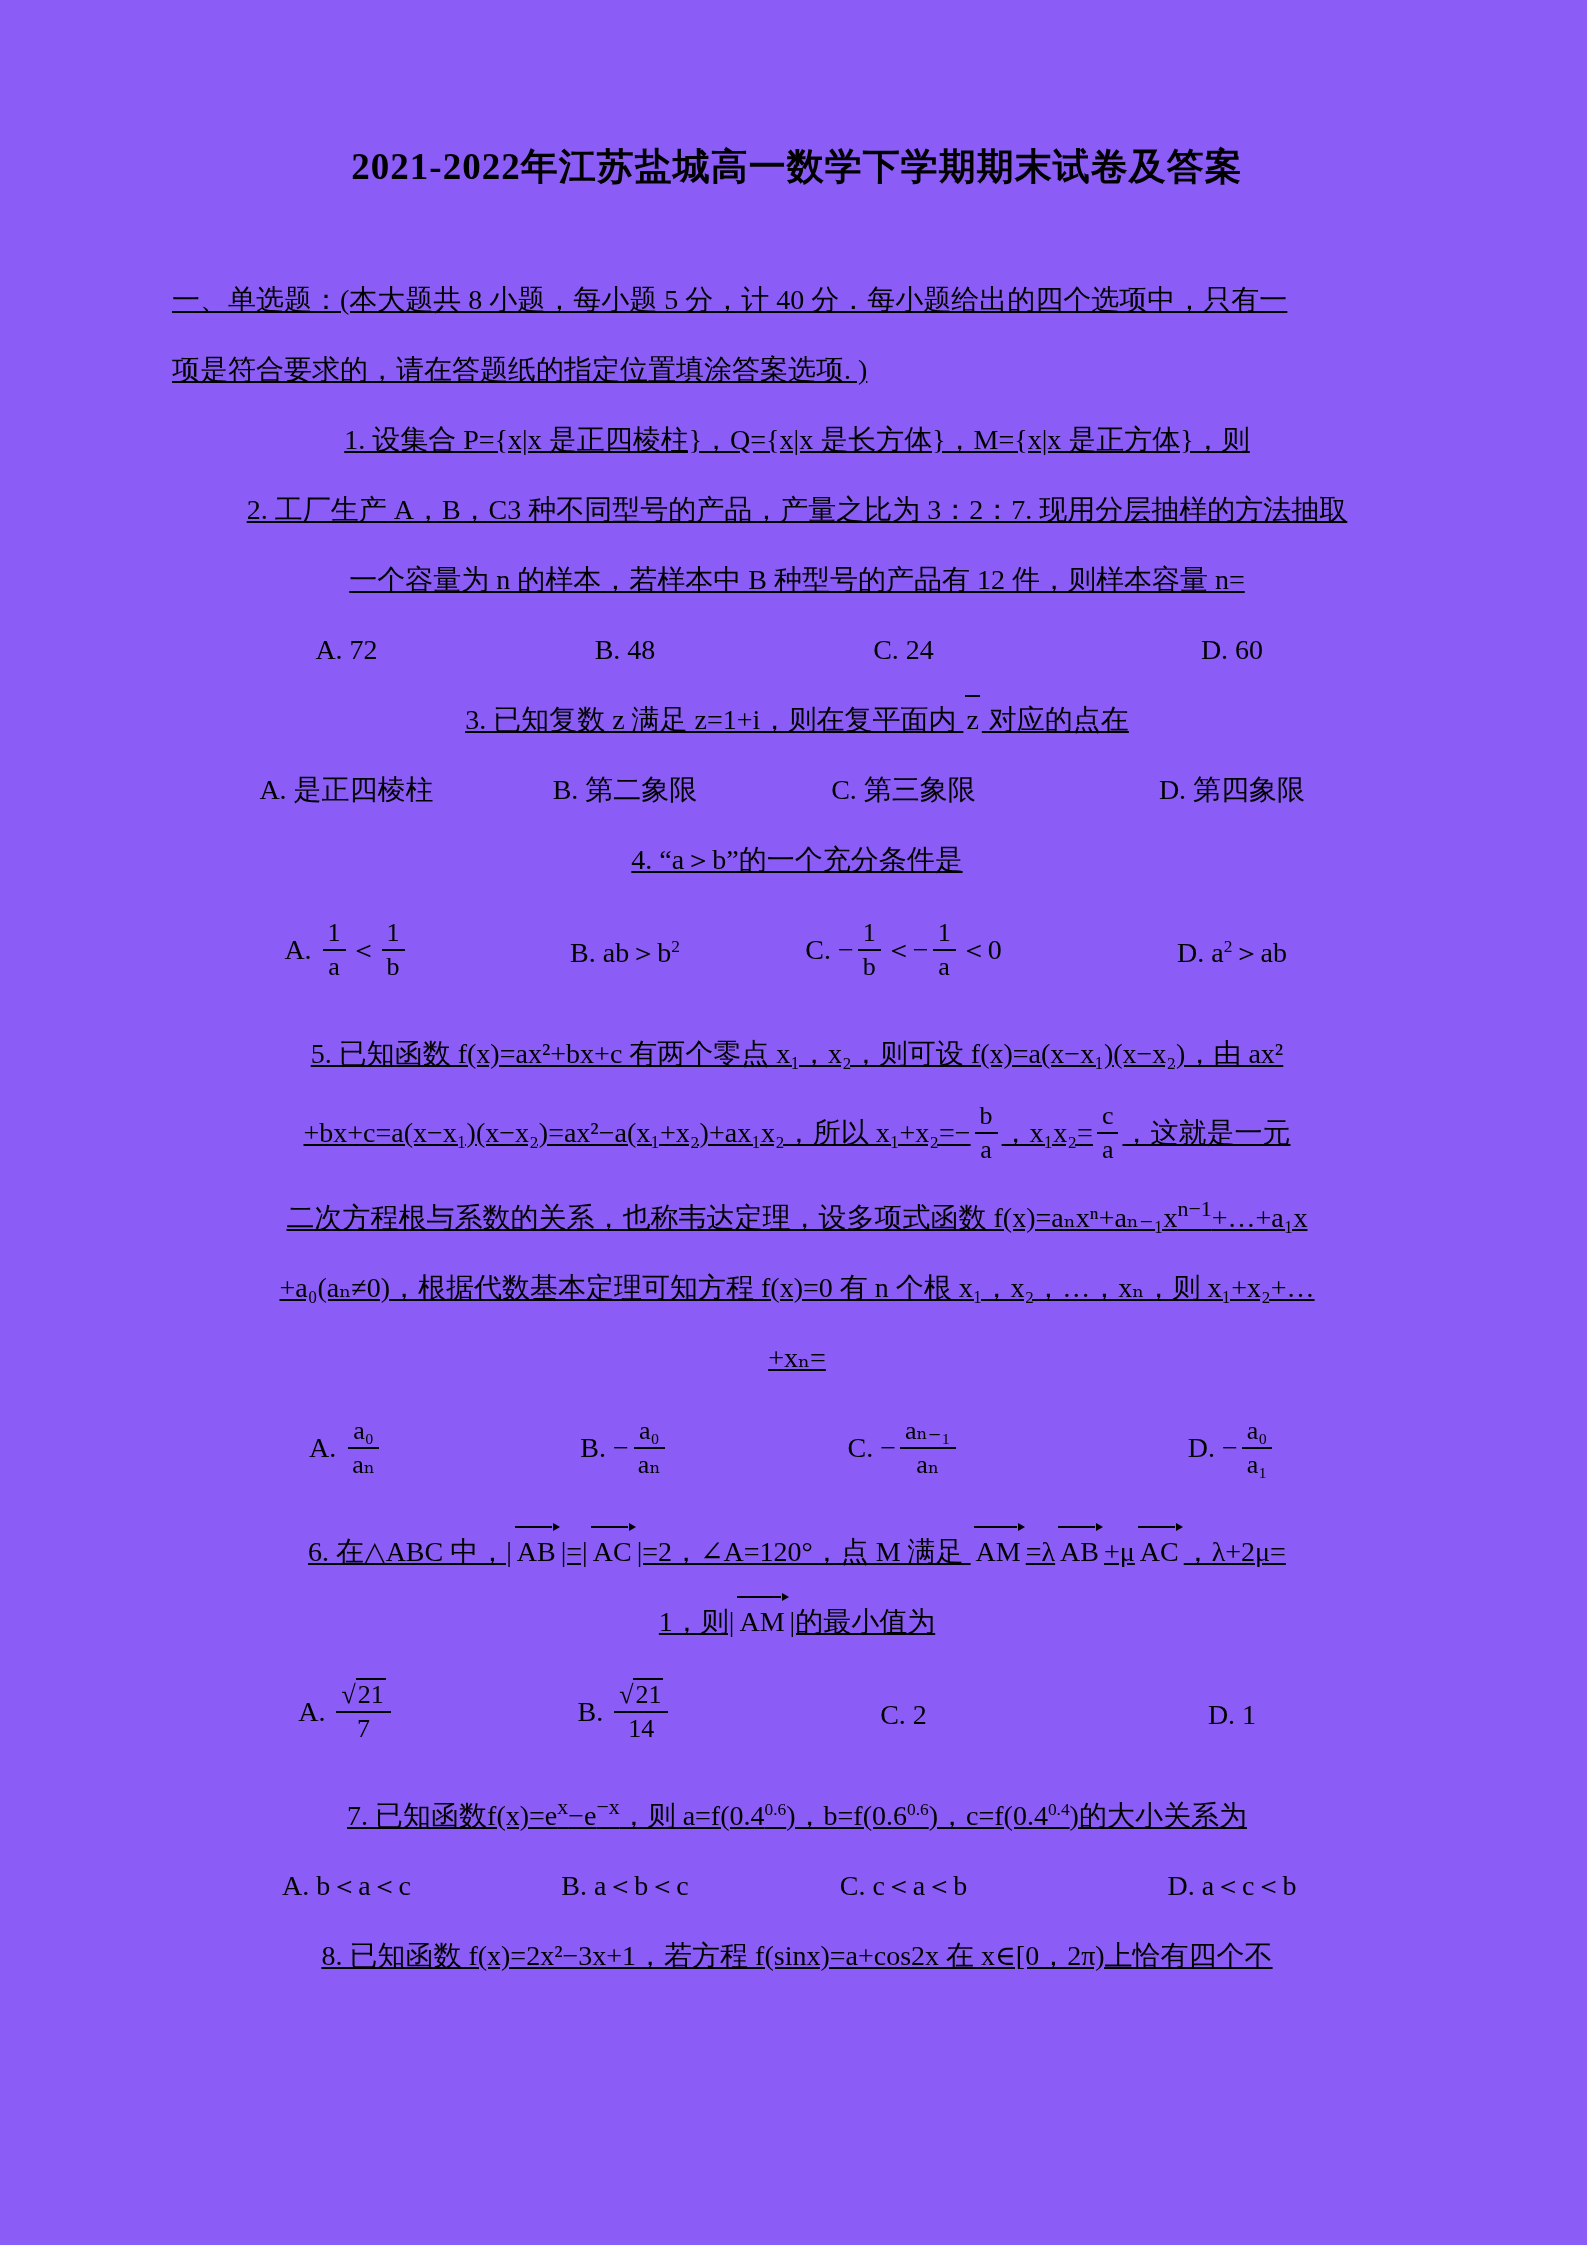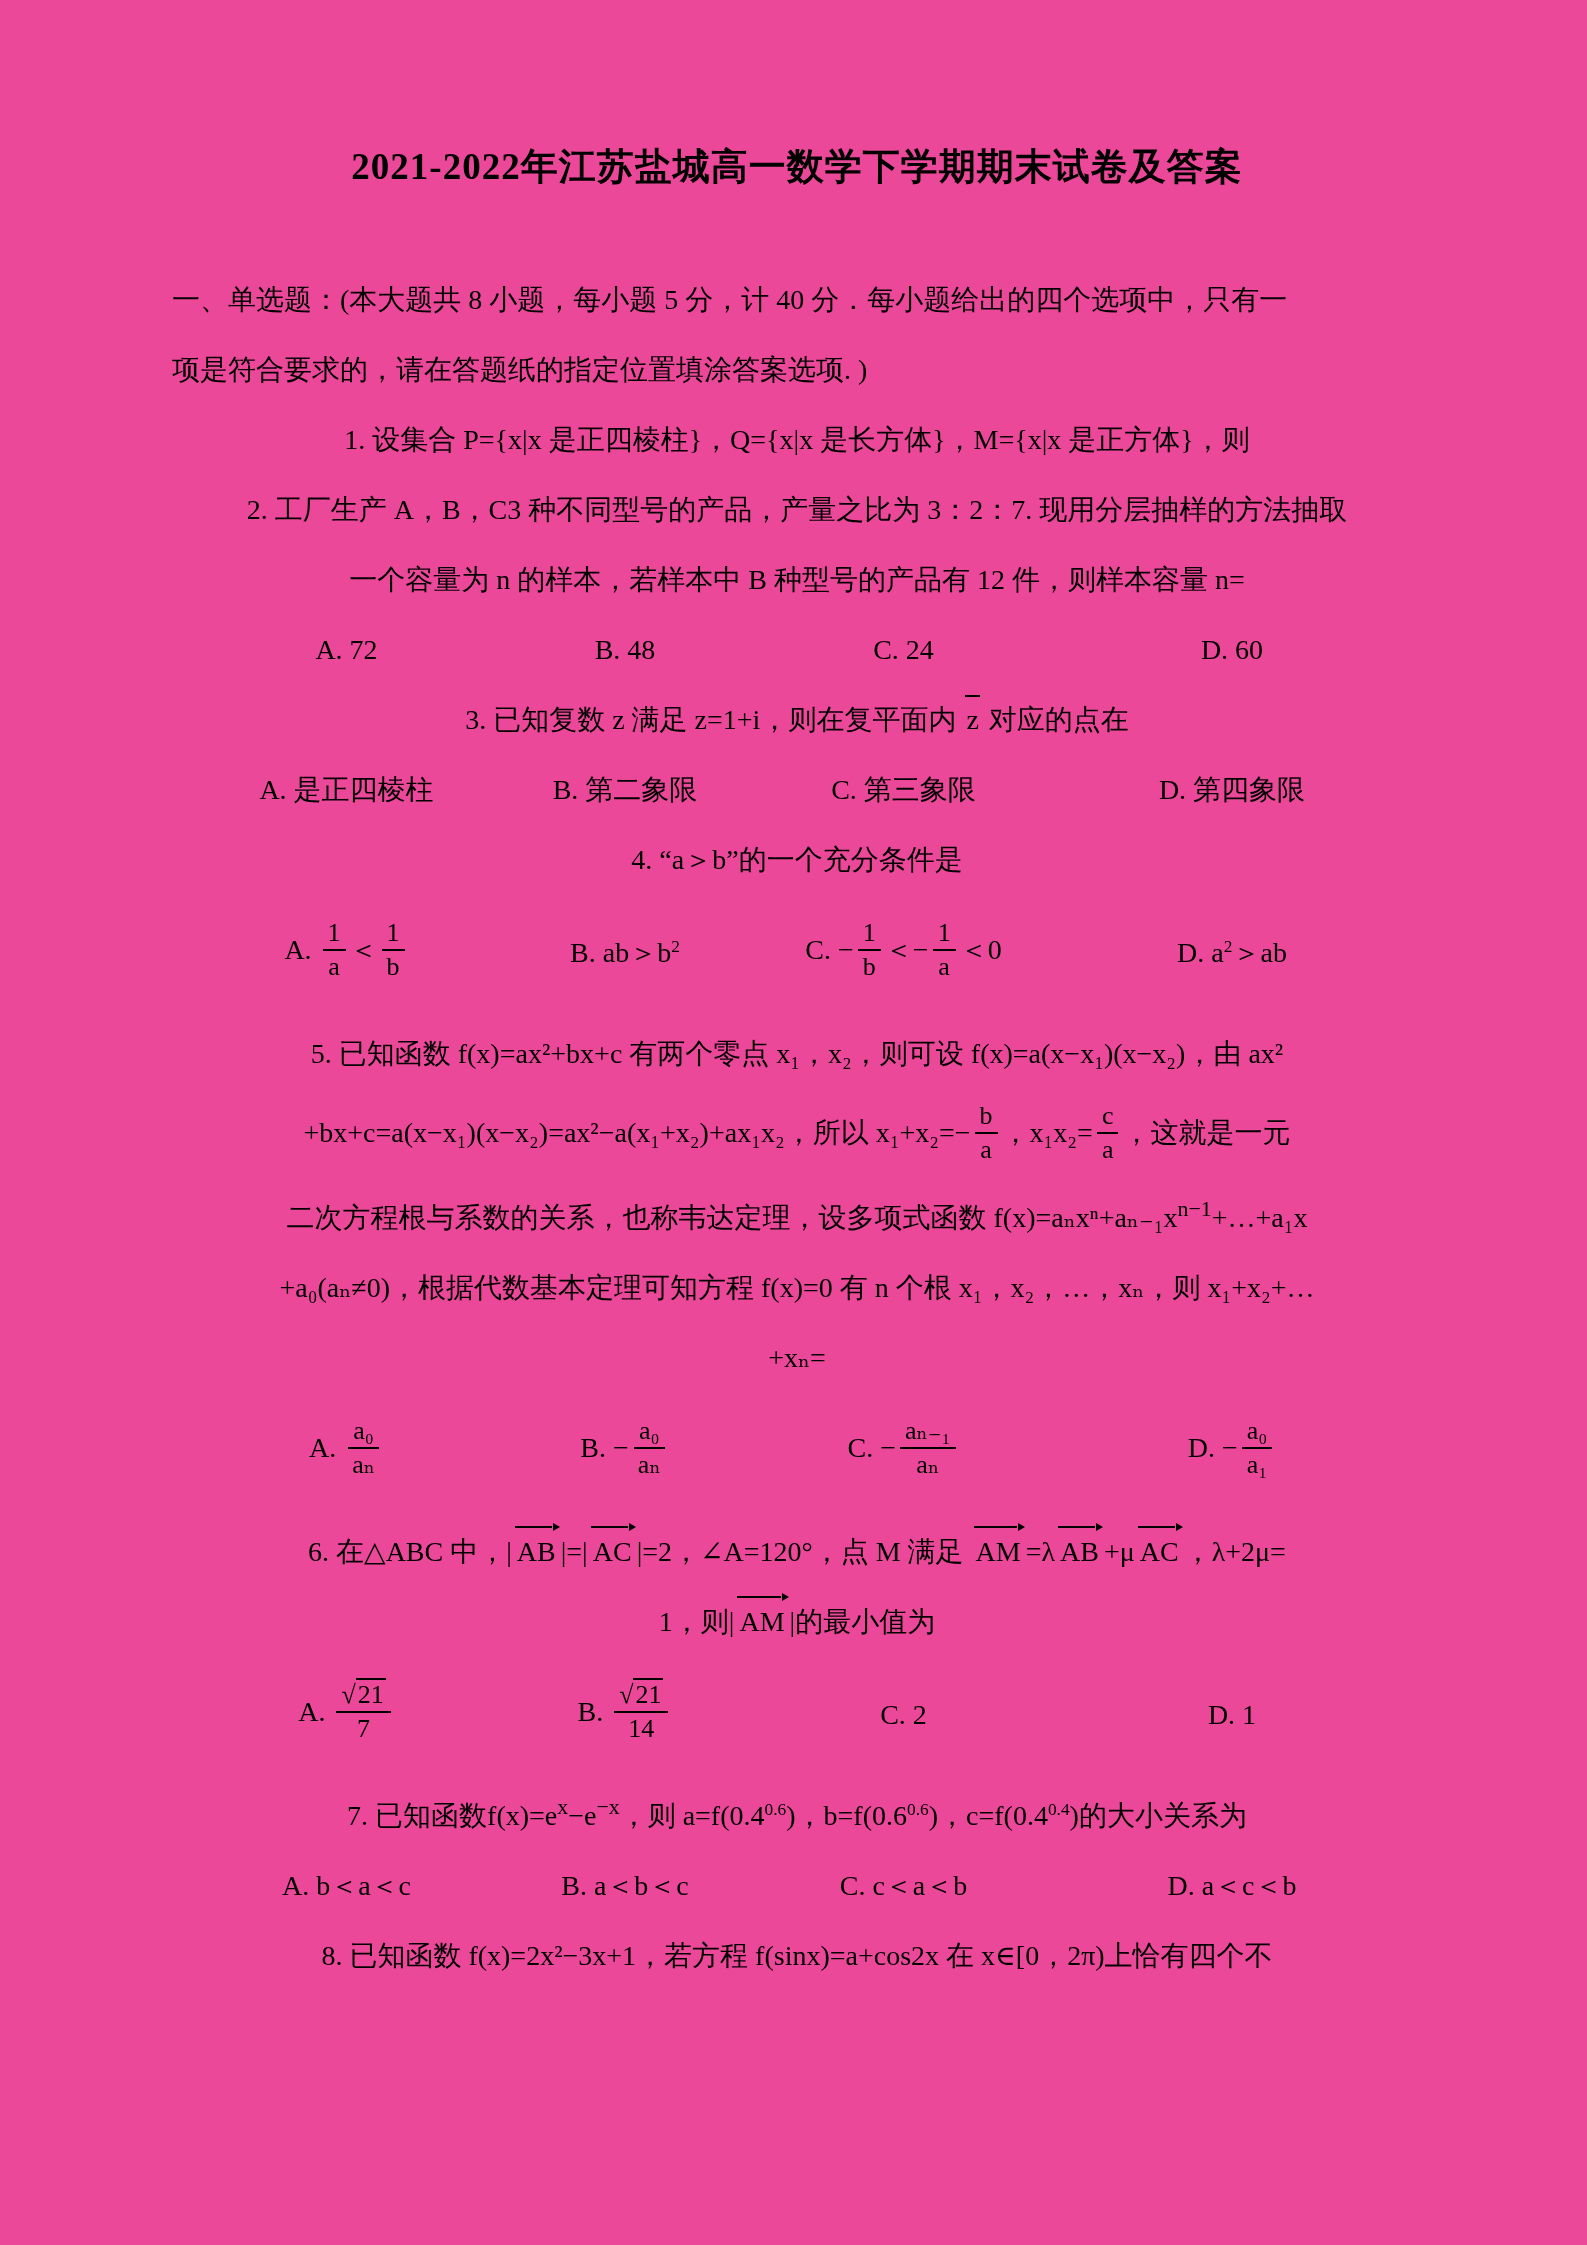--- a/index.html
+++ b/index.html
@@ -2,38 +2,39 @@
 <html><head>
 <meta charset="utf-8">
 <style>
   * { margin: 0; padding: 0; box-sizing: border-box; }
   html, body { background: #ffffff; }
   .page {
     position: relative;
     width: 1587px;
     height: 2245px;
     margin: 0 auto;
-    background: #ec4899;
+    background: #8b5cf6;
     padding: 142px 165px 0 172px;
     font-family: "Liberation Serif", "DejaVu Serif", serif;
     color: #000;
     font-size: 28px;
     overflow: hidden;
   }
   .title {
     text-align: center;
     font-weight: 700;
     font-size: 37px;
     letter-spacing: 1px;
     margin-bottom: 88px;
   }
   .line {
     line-height: 40px;
     margin-bottom: 30px;
     white-space: nowrap;
+    text-decoration: underline;
   }
   .opts {
     display: grid;
     grid-template-columns: 277px 280px 277px 1fr;
     align-items: center;
     padding-left: 36px;
     margin-bottom: 30px;
     line-height: 40px;
   }
   .opts .opt { white-space: nowrap; }

